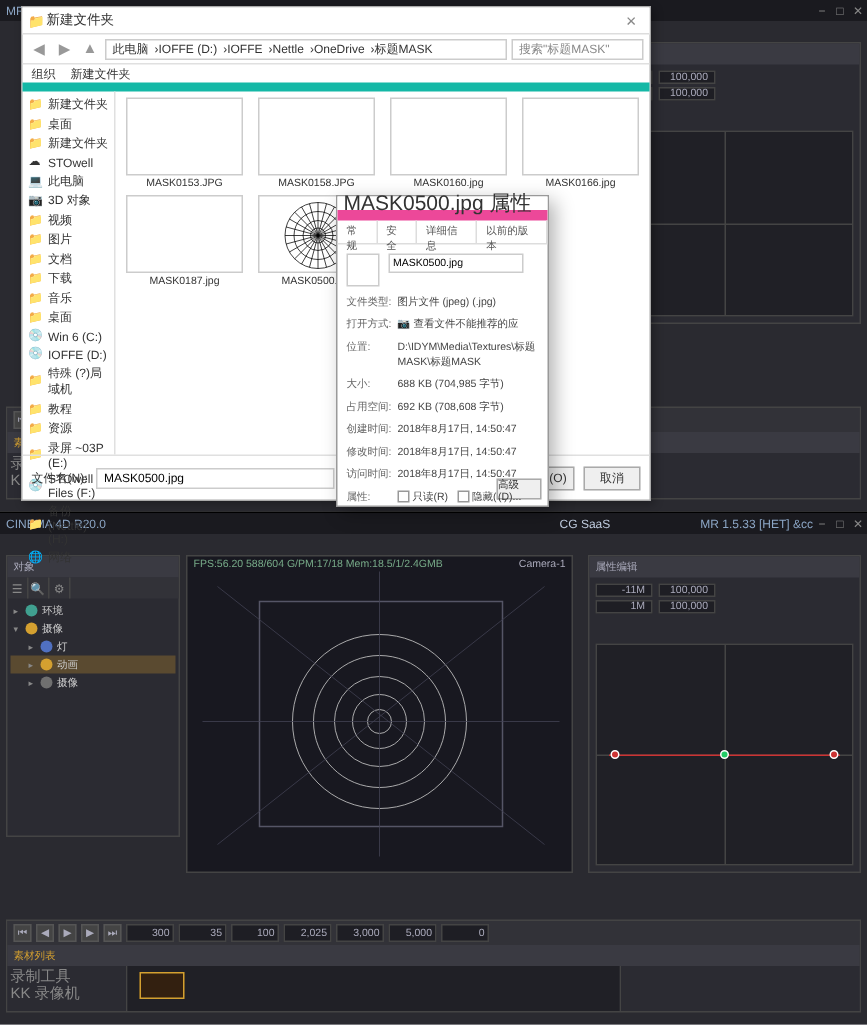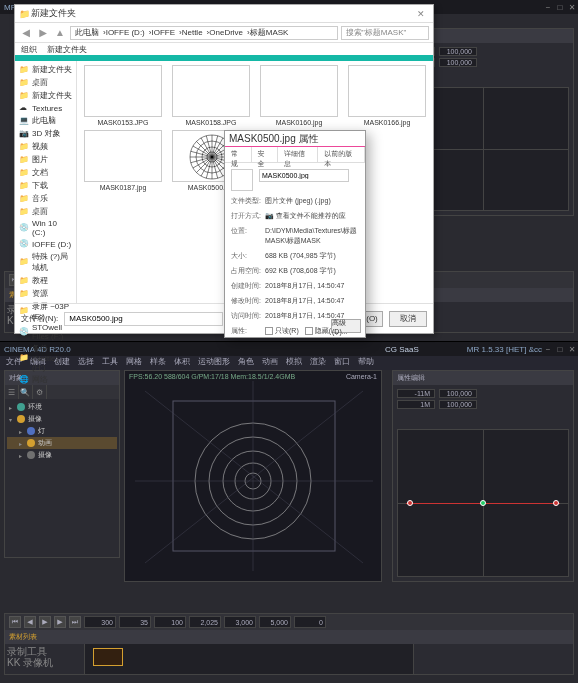--- a/index.html
+++ b/index.html
@@ -4,21 +4,21 @@
 <style>
 * { margin: 0; padding: 0; box-sizing: border-box; }
 body { width: 578px; height: 683px; background: #fff; font-family: "Segoe UI", Arial, sans-serif; font-size: 9px; color: #333; overflow: hidden; }
 .half { width: 578px; position: relative; background: #2a2a30; }
 .half.top { height: 341px; }
 .half.bottom { height: 342px; border-top: 1px solid #000; }
 
 
 .app-title { position: absolute; top: 0; left: 0; right: 0; height: 14px; background: #1a1a1f; color: #8ca6c5; font-size: 8px; padding-left: 4px; display: flex; align-items: center; }
 .app-title .spacer { flex: 1; }
-.app-title .cg { color: #c1cde0; margin-right: 48px; }
+.app-title .cg { color: #c1cde0; margin-right: 60px; }
 .app-title .winbtn { width: 12px; height: 12px; display: inline-flex; align-items: center; justify-content: center; color: #888; font-size: 8px; }
 .menubar { position: absolute; top: 14px; left: 0; right: 0; height: 14px; background: #262630; display: flex; padding-left: 6px; color: #aab; font-size: 8px; }
 .menubar span { margin-right: 8px; }
 
 
 .explorer { position: absolute; top: 4px; left: 14px; width: 420px; height: 330px; background: #fff; border: 1px solid #aaa; box-shadow: 2px 2px 6px rgba(0,0,0,.3); z-index: 10; }
 .ex-titlebar { height: 18px; background: #fff; display: flex; align-items: center; padding: 0 4px; border-bottom: 1px solid #ddd; }
 .ex-titlebar .sq { width: 10px; height: 10px; margin-right: 2px; color: #888; }
 .ex-addr { height: 20px; display: flex; align-items: center; border-bottom: 1px solid #e0e0e0; padding: 0 4px; gap: 3px; }
 .ex-nav { width: 14px; height: 14px; display: flex; align-items: center; justify-content: center; color: #999; font-size: 10px; }
@@ -36,21 +36,21 @@
 .thumb .img { width: 78px; height: 52px; border: 1px solid #ccc; background: #fff; }
 .thumb .lbl { margin-top: 2px; font-size: 7px; color: #333; }
 .ex-footer { position: absolute; left: 0; right: 0; bottom: 0; height: 30px; border-top: 1px solid #e0e0e0; padding: 2px 6px; display: flex; align-items: center; font-size: 8px; gap: 6px; }
 .ex-footer input { height: 14px; border: 1px solid #ccc; font-size: 8px; padding: 0 4px; }
 .ex-footer .fname { flex: 1; }
 .ex-footer .filter { width: 110px; }
 .ex-footer .btn { height: 16px; width: 38px; border: 1px solid #aaa; background: #efefef; display: inline-flex; align-items: center; justify-content: center; font-size: 8px; }
 
 
 .dialog { position: absolute; top: 130px; left: 224px; width: 142px; height: 208px; background: #fff; border: 1px solid #999; box-shadow: 4px 4px 12px rgba(0,0,0,.3); z-index: 20; }
-.dlg-title { height: 16px; background: #fff; border-bottom: 1px solid #ec4899; padding: 0 4px; display: flex; align-items: center; font-size: 10px; }
+.dlg-title { height: 16px; background: #fff; border-bottom: 7px solid #ec4899; padding: 0 4px; display: flex; align-items: center; font-size: 14px; }
 .dlg-tabs { height: 16px; display: flex; border-bottom: 1px solid #ddd; }
 .dlg-tabs span { padding: 2px 6px; font-size: 7px; color: #555; border-right: 1px solid #ddd; }
 .dlg-body { padding: 6px; font-size: 7px; color: #444; }
 .dlg-body .row { display: flex; margin-bottom: 5px; }
 .dlg-body .k { width: 34px; color: #666; }
 .dlg-body .v { flex: 1; word-break: break-all; }
 .dlg-body .preview { width: 22px; height: 22px; border: 1px solid #ccc; margin-right: 6px; background: #fff; flex-shrink: 0; }
 .dlg-body input[type=text] { width: 90px; height: 13px; border: 1px solid #ccc; font-size: 7px; padding: 0 2px; }
 .dlg-body .chk { display: inline-flex; align-items: center; margin-right: 4px; }
 .dlg-body .chk .box { width: 8px; height: 8px; border: 1px solid #999; margin-right: 2px; }
@@ -200,21 +200,21 @@
           <div class="item">
             <span class="ico">📁</span>
             <span>桌面</span>
           </div>
           <div class="item">
             <span class="ico">📁</span>
             <span>新建文件夹</span>
           </div>
           <div class="item">
             <span class="ico">☁</span>
-            <span>Textures</span>
+            <span>STOwell</span>
           </div>
           <div class="item">
             <span class="ico">💻</span>
             <span>此电脑</span>
           </div>
           <div class="item">
             <span class="ico">📷</span>
             <span>3D 对象</span>
           </div>
           <div class="item">
@@ -236,21 +236,21 @@
           <div class="item">
             <span class="ico">📁</span>
             <span>音乐</span>
           </div>
           <div class="item">
             <span class="ico">📁</span>
             <span>桌面</span>
           </div>
           <div class="item">
             <span class="ico">💿</span>
-            <span>Win 10 (C:)</span>
+            <span>Win 6 (C:)</span>
           </div>
           <div class="item">
             <span class="ico">💿</span>
             <span>IOFFE (D:)</span>
           </div>
           <div class="item">
             <span class="ico">📁</span>
             <span>特殊 (?)局域机</span>
           </div>
           <div class="item">
@@ -419,37 +419,20 @@
 <div class="half bottom">
   <div class="app-title">
     <span>CINEMA 4D R20.0</span>
     <span class="spacer"></span>
     <span class="cg">CG SaaS</span>
     <span>MR 1.5.33 [HET] &amp;cc</span>
     <span class="winbtn">−</span>
     <span class="winbtn">□</span>
     <span class="winbtn">✕</span>
   </div>
-  <div class="menubar" id="menubar">
-      <span>文件</span>
-      <span>编辑</span>
-      <span>创建</span>
-      <span>选择</span>
-      <span>工具</span>
-      <span>网格</span>
-      <span>样条</span>
-      <span>体积</span>
-      <span>运动图形</span>
-      <span>角色</span>
-      <span>动画</span>
-      <span>模拟</span>
-      <span>渲染</span>
-      <span>窗口</span>
-      <span>帮助</span>
-    </div>
 
   <div class="scene-tree">
     <div class="hdr">对象</div>
     <div class="tabrow">
       <span>☰</span>
       <span>🔍</span>
       <span>⚙</span>
     </div>
     <div class="tree-body" id="treebody">
         <div class="tree-item" style="padding-left: 2px;">

